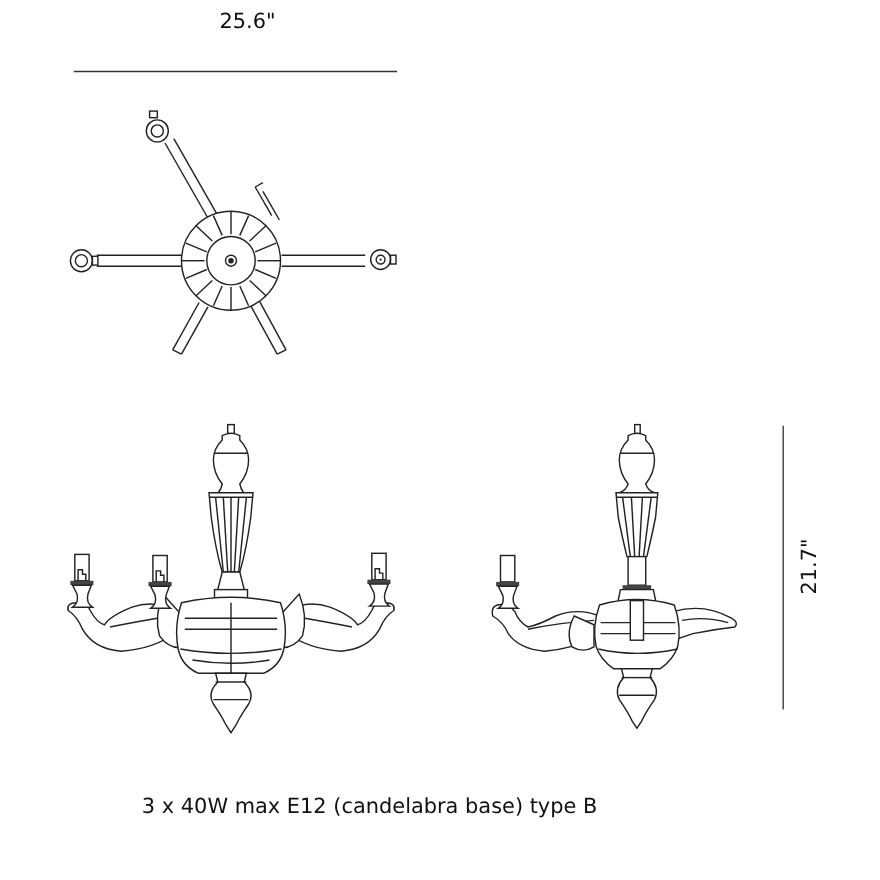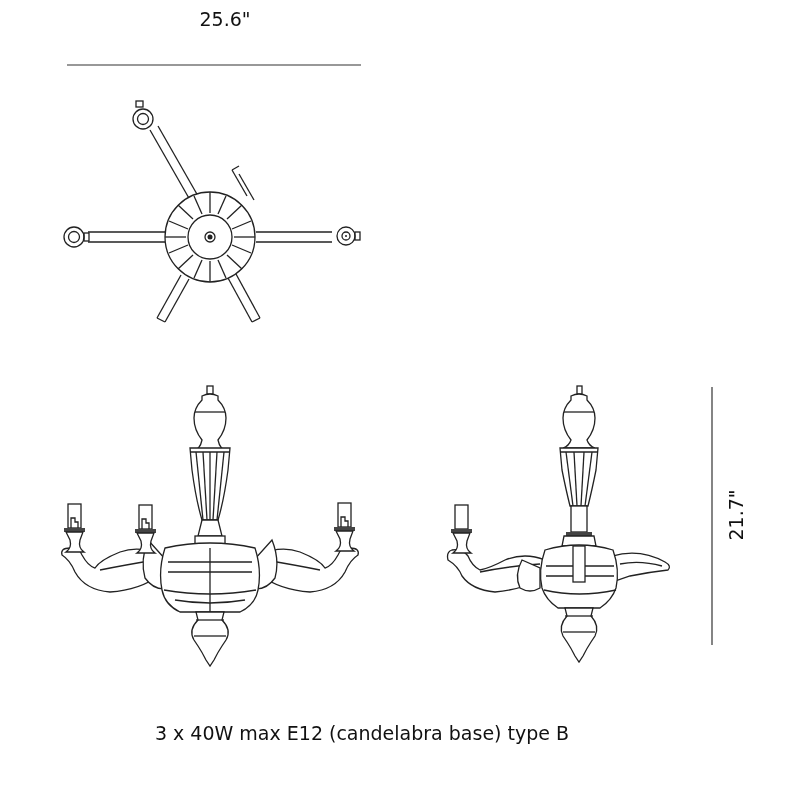--- a/index.html
+++ b/index.html
@@ -3,21 +3,21 @@
 <meta charset="utf-8">
 <style>
   html, body { margin:0; padding:0; background:#ffffff; }
   body { width:800px; height:800px; position:relative; overflow:hidden;
          font-family:"DejaVu Sans", sans-serif; color:#111; }
   .abs { position:absolute; }
   .dim-label { font-size:19px; color:#111; }
   #width-label { left:150px; top:8px; width:150px; text-align:center; }
   #height-label { left:705px; top:500px; width:70px; height:30px; text-align:center;
                   transform:rotate(-90deg); transform-origin:center; }
-  #caption { left:0; top:722px; width:672px; text-align:center; font-size:19px;padding-left:26px; }
+  #caption { left:0; top:722px; width:672px; text-align:center; font-size:19px; }
   svg { position:absolute; left:0; top:0; }
   .ln { stroke:#222; stroke-width:1.3; fill:none; }
   .fl { stroke:#222; stroke-width:1.3; fill:#fff; }
 </style>
 </head>
 <body>
 
 <div id="width-label" class="abs dim-label">25.6"</div>
 <div id="height-label" class="abs dim-label">21.7"</div>
 <div id="caption" class="abs">3 x 40W max E12 (candelabra base) type B</div>

